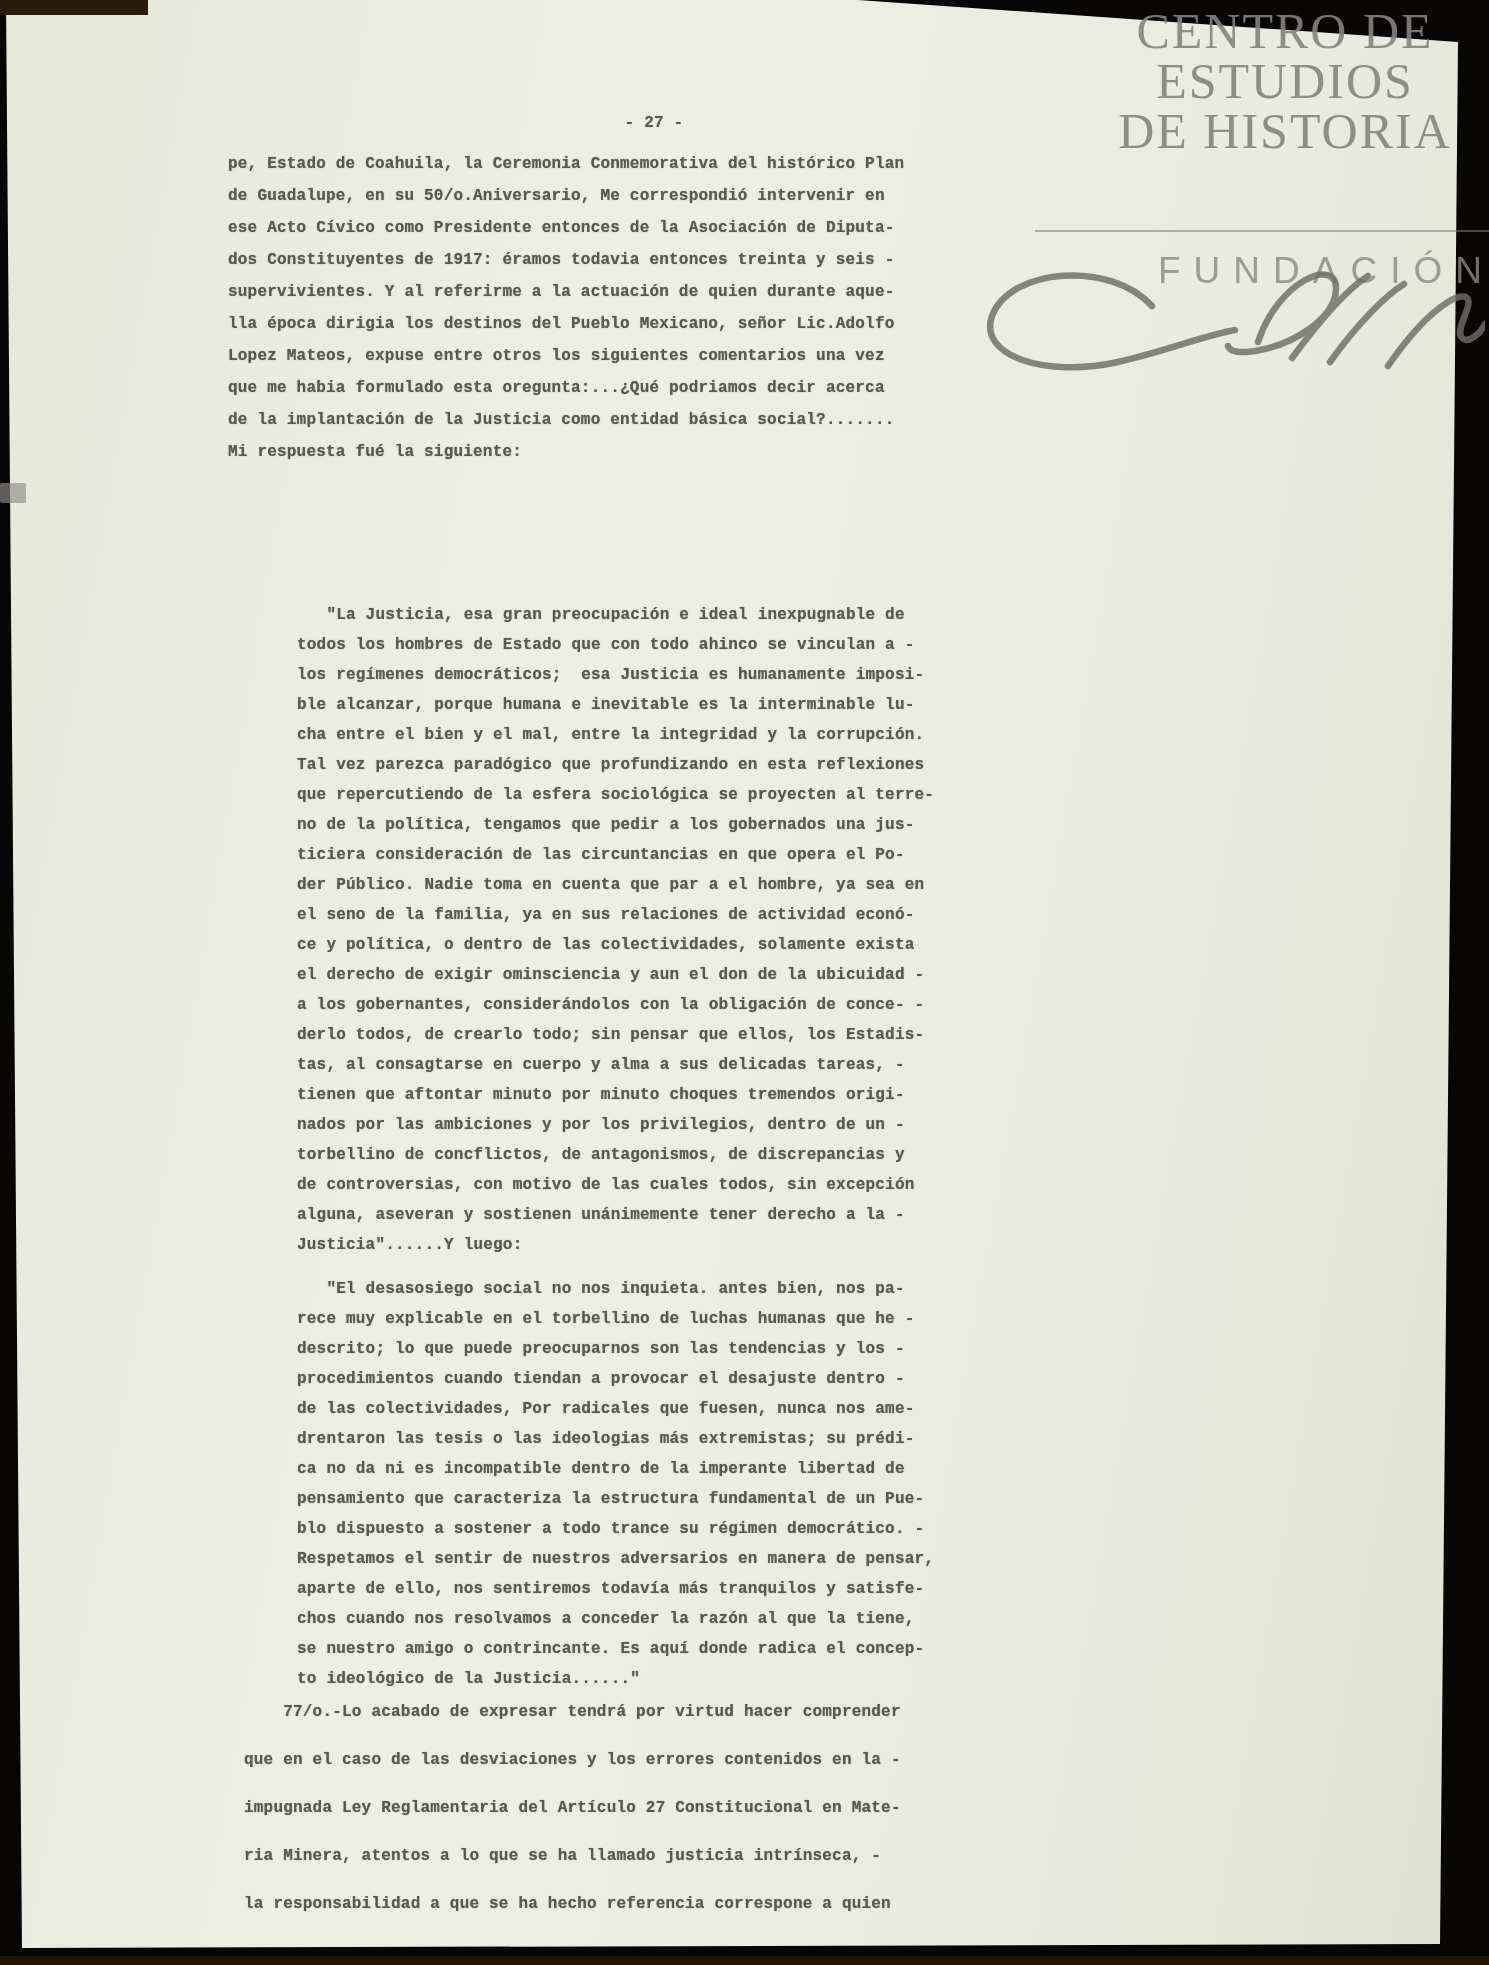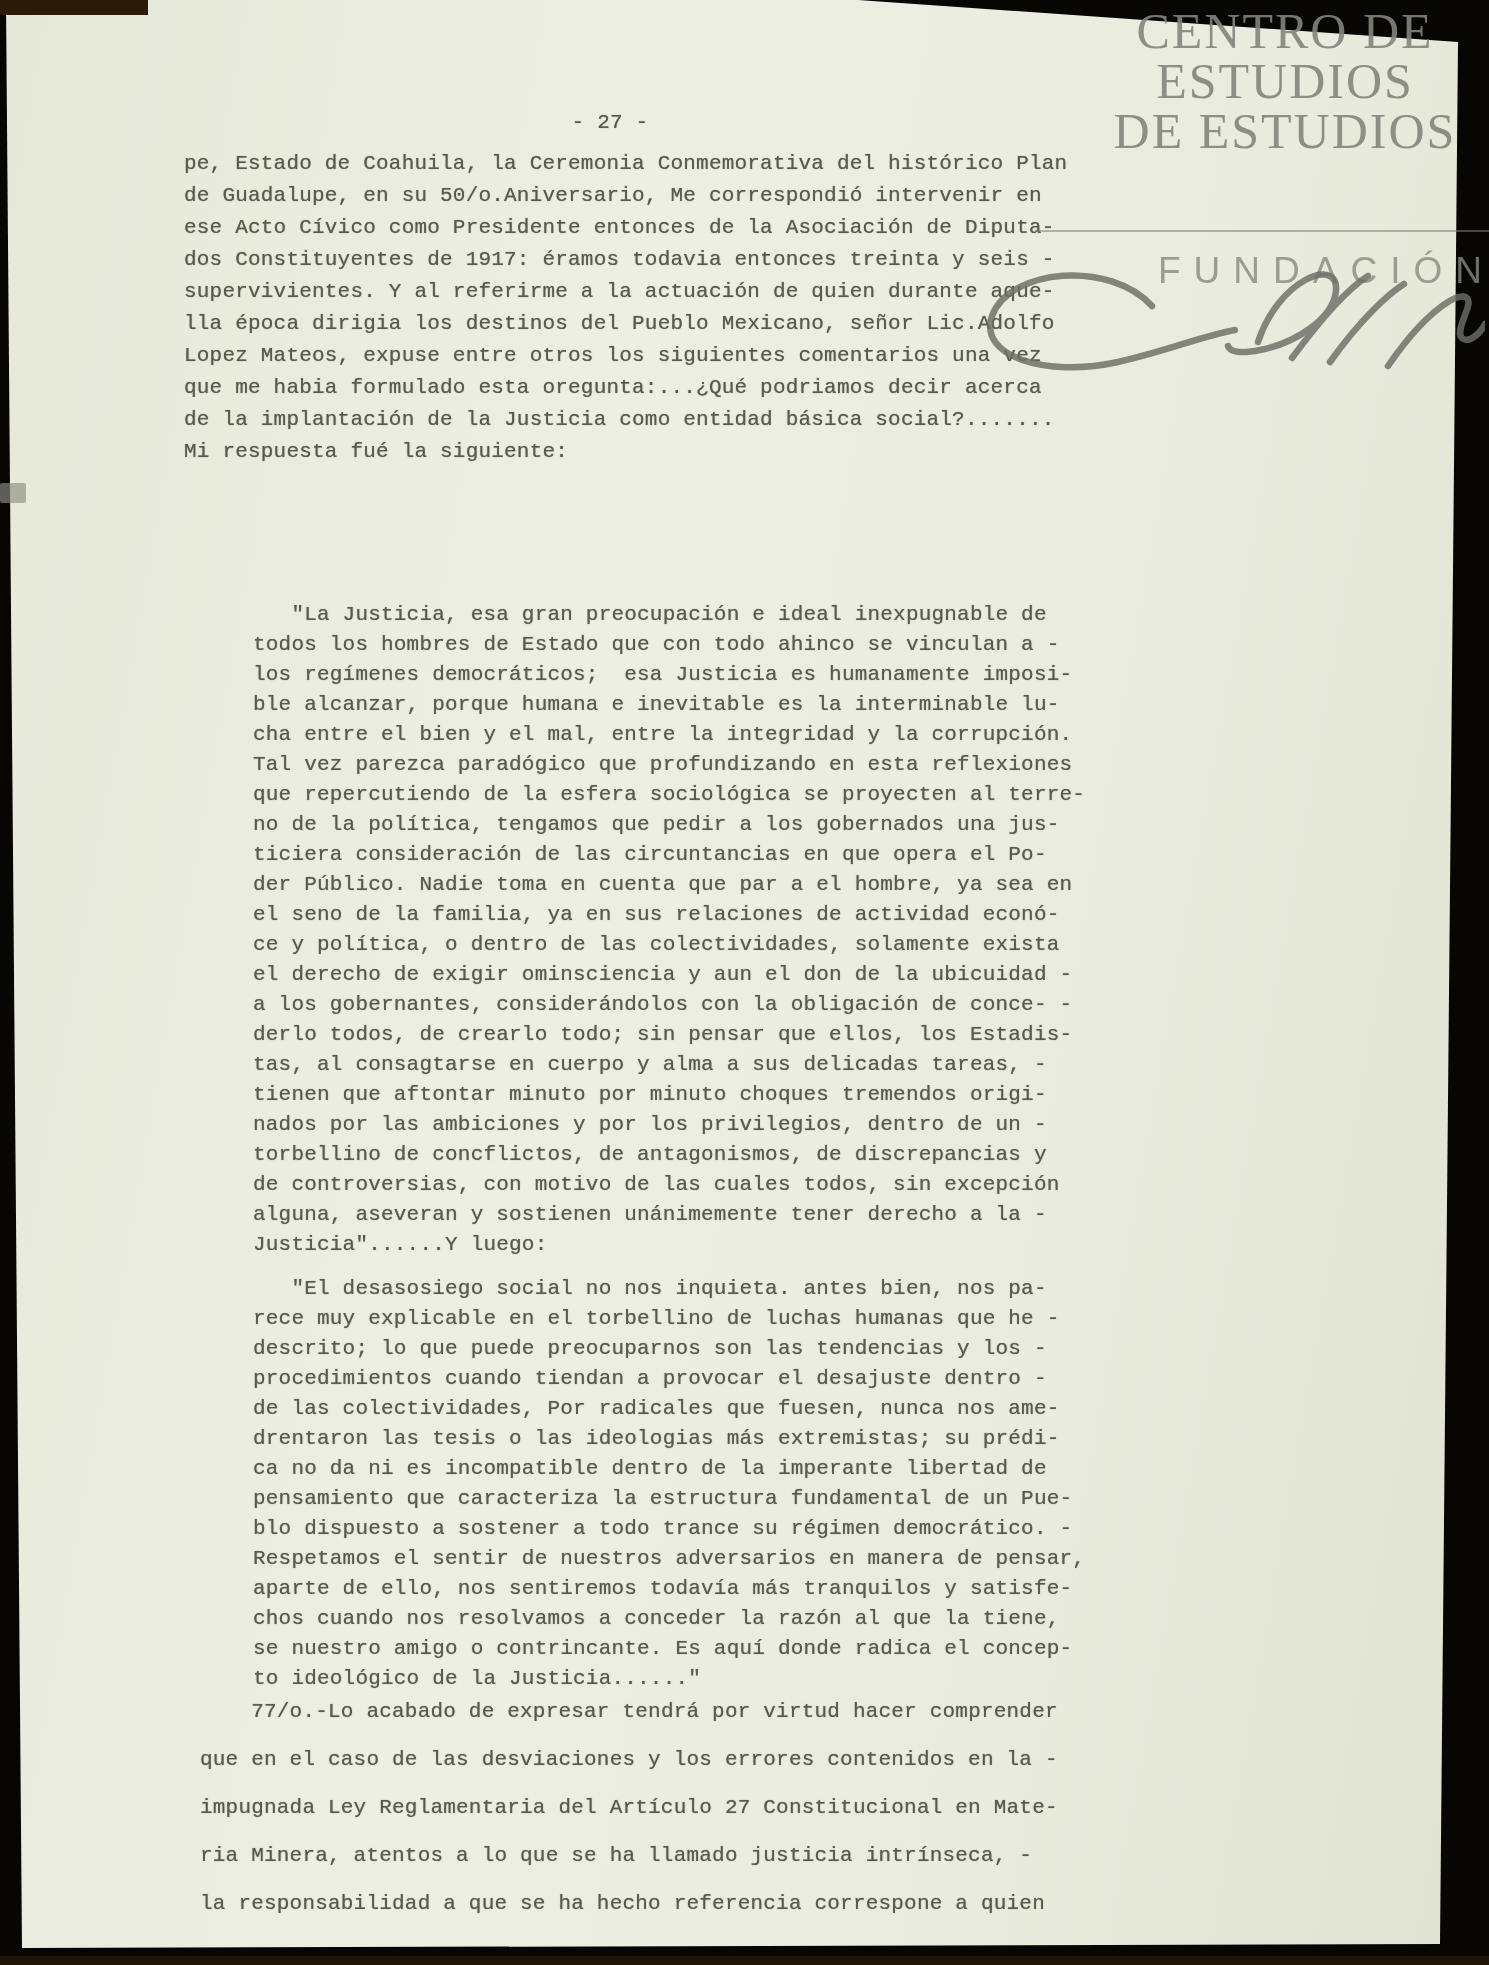--- a/index.html
+++ b/index.html
@@ -24,26 +24,27 @@
     background:#8d8d84;opacity:.65;border-radius:2px;
   }
   .bottom-strip{
     position:absolute;left:0;top:1956px;width:1489px;height:9px;
     background:#231505;
   }
   
   .typed{
     position:absolute;
     font-family:"Liberation Mono","DejaVu Sans Mono",monospace;
-    font-weight:400;
-    font-size:21px;
+    font-weight:700;
+    font-size:16px;
     color:#5a594f;
     white-space:pre-wrap;
     letter-spacing:.2px;
     text-shadow:0 0 1px rgba(90,89,79,.75);
+    margin-left:44px;
   }
   .page-number{left:0;top:108px;width:1220px;text-align:center;line-height:30px;}
   .para1{left:184px;top:148px;line-height:32px;}
   .quote1{left:253px;top:600px;line-height:30px;}
   .quote2{left:253px;top:1274px;line-height:30px;}
   .para2{left:200px;top:1688px;line-height:48px;}
   
   .wm-block{
     position:absolute;left:1095px;top:6px;width:380px;
     text-align:center;
@@ -134,21 +135,21 @@
 
   <div class="typed para2">    77/o.-Lo acabado de expresar tendrá por virtud hacer comprender
 que en el caso de las desviaciones y los errores contenidos en la -
 impugnada Ley Reglamentaria del Artículo 27 Constitucional en Mate-
 ria Minera, atentos a lo que se ha llamado justicia intrínseca, -
 la responsabilidad a que se ha hecho referencia correspone a quien</div>
 
   <div class="wm-block">
     <div>CENTRO DE</div>
     <div>ESTUDIOS</div>
-    <div>DE ESTUDIOS</div>
+    <div>DE HISTORIA</div>
   </div>
   <div class="wm-rule"></div>
   <div class="wm-fundacion">FUNDACIÓN</div>
 
   <svg class="signature" viewBox="0 0 545 162" aria-hidden="true">
     <path d="M 212,60 C 170,14 70,22 52,70 C 38,110 105,132 178,116 C 230,104 262,90 295,84"></path>
     <path d="M 318,96 C 338,34 398,10 396,44 C 394,74 352,98 320,104 C 300,108 290,106 288,100"></path>
     <path d="M 352,112 C 386,66 412,40 428,30"></path>
     <path d="M 390,116 C 420,74 448,48 464,38"></path>
     <path d="M 448,120 C 470,88 492,66 508,56 C 520,48 531,48 528,60 C 525,72 516,86 522,92 C 528,98 540,88 545,78"></path>

